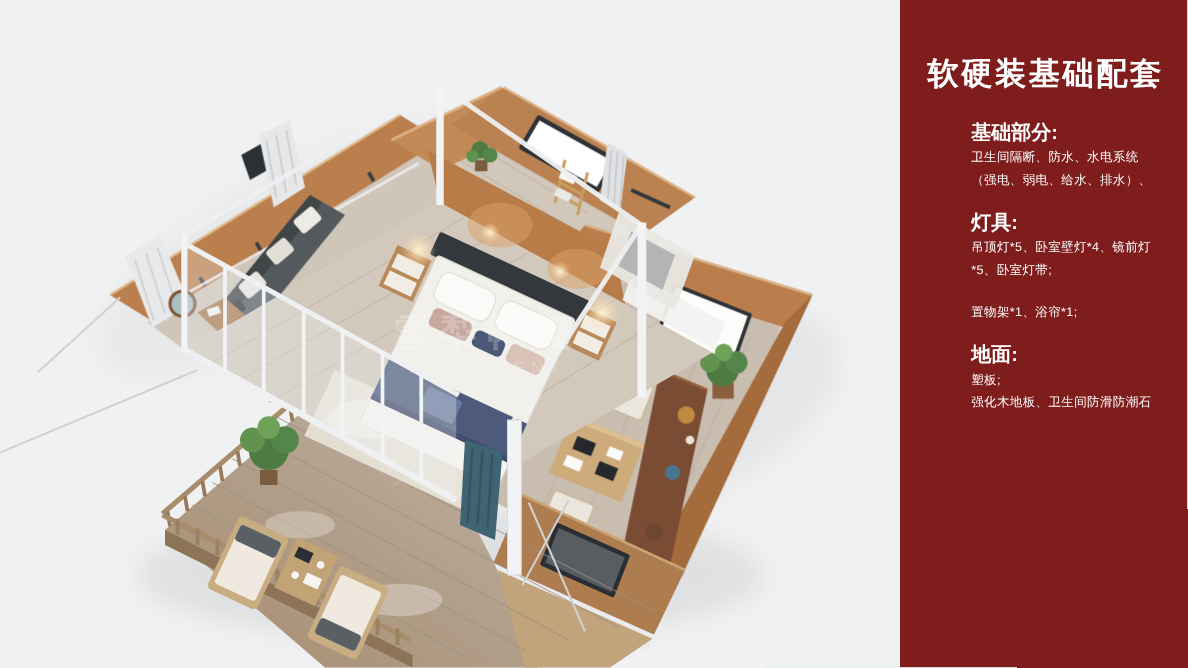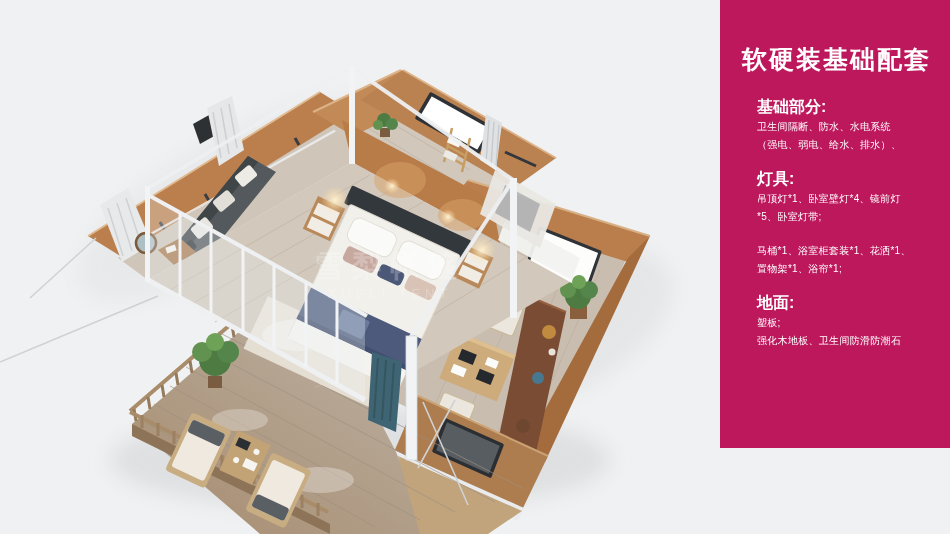--- a/index.html
+++ b/index.html
@@ -1,24 +1,24 @@
 <!DOCTYPE html>
 <html><head>
 <meta charset="utf-8">
 <style>
   html,body{margin:0;padding:0;background:#e8e9ea;}
   .stage{position:relative;width:950px;height:534px;background:#f0f1f2;overflow:hidden;
          font-family:"Liberation Sans","DejaVu Sans",sans-serif;}
   .scene{position:absolute;left:0;top:0;width:720px;height:534px;}
   .scene svg{display:block;}
-  .panel{position:absolute;left:720px;top:0;width:230px;height:448px;background:#be185d;
+  .panel{position:absolute;left:720px;top:0;width:230px;height:534px;background:#7f1d1d;
          color:#ffffff;box-sizing:border-box;padding:44px 14px 0 22px;}
   .panel h1{margin:0;font-size:25px;font-weight:700;letter-spacing:2px;line-height:30px;}
   .sections{margin:24px 0 0 15px;}
-  .sec{margin-bottom:16px;}
+  .sec{margin-bottom:16px;margin-left:20px;}
   .sec-heading{font-size:16px;font-weight:700;line-height:18px;margin-bottom:2px;}
   .sec-line{font-size:10px;line-height:18px;letter-spacing:0.3px;}
 </style>
 </head>
 <body>
 
 <div class="stage">
 
   <div class="scene">
   <svg width="720" height="534" viewBox="0 0 720 534" xmlns="http://www.w3.org/2000/svg">
@@ -309,26 +309,25 @@
 
       <div class="sec">
         <div class="sec-heading">基础部分:</div>
         <div class="sec-line">卫生间隔断、防水、水电系统</div>
         <div class="sec-line">（强电、弱电、给水、排水）、</div>
       </div>
 
 
       <div class="sec">
         <div class="sec-heading">灯具:</div>
-        <div class="sec-line">吊顶灯*1、卧室壁灯*4、镜前灯</div>
+        <div class="sec-line">吊顶灯*5、卧室壁灯*4、镜前灯</div>
         <div class="sec-line">*5、卧室灯带;</div>
       </div>
 
       <div class="sec">
-        <div class="sec-line">马桶*1、浴室柜套装*1、花洒*1、</div>
         <div class="sec-line">置物架*1、浴帘*1;</div>
       </div>
 
       <div class="sec">
         <div class="sec-heading">地面:</div>
         <div class="sec-line">塑板;</div>
         <div class="sec-line">强化木地板、卫生间防滑防潮石</div>
       </div>
 
     </div>

